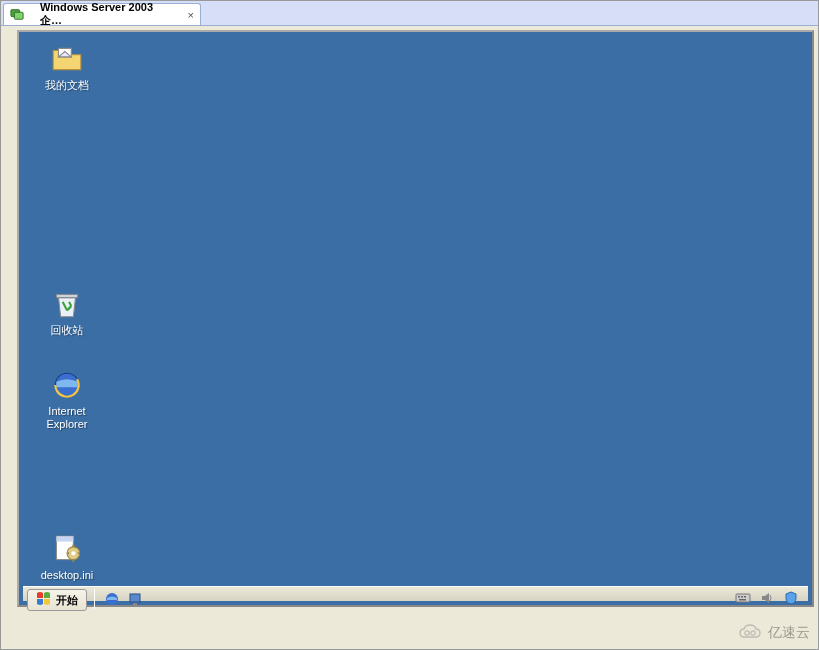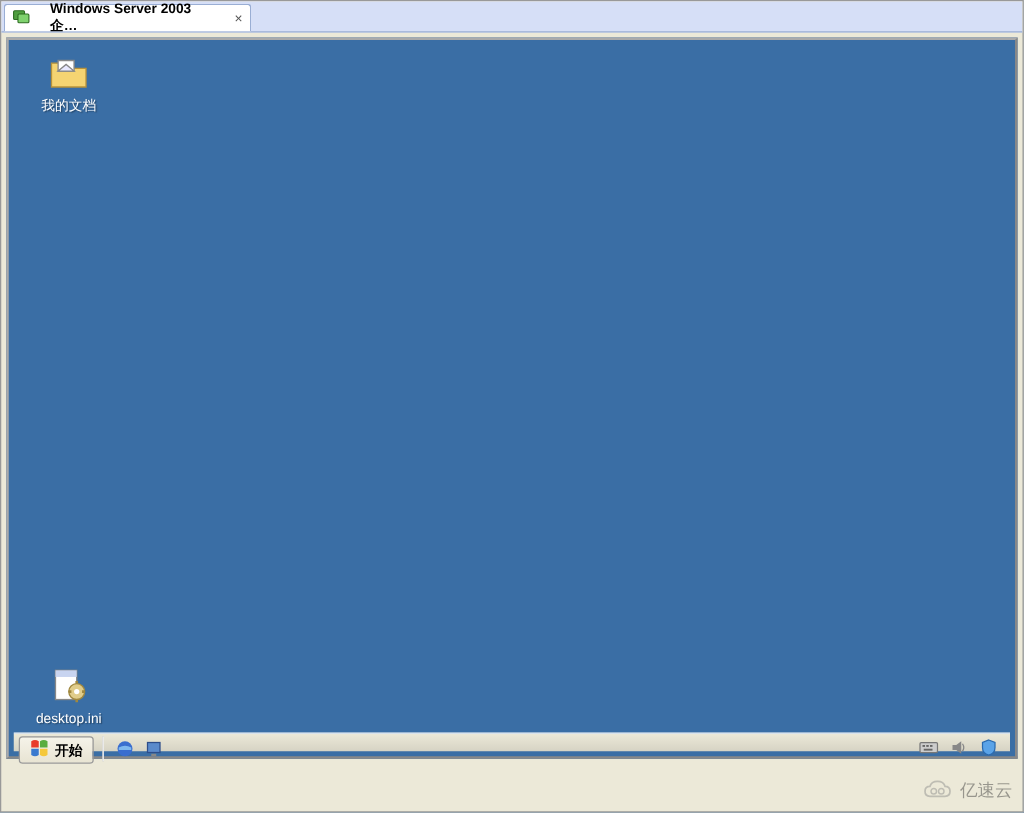--- a/index.html
+++ b/index.html
@@ -28,20 +28,21 @@
   margin-top: 2px;
   font-size: 11px; font-weight: bold;
   color: #000;
   width: 198px;
 }
 .tab .closex { margin-left: auto; color: #555; font-weight: normal; cursor: pointer; }
 .desktop-area {
   position: relative;
   height: 585px;
   padding: 4px;
+  margin-left: 12px;
 }
 .desktop {
   width: 100%; height: 100%;
   background: #3a6ea5;
   position: relative;
   border: 2px solid #888;
   border-top-color: #aaa; border-left-color: #aaa;
 }
 .icon {
   position: absolute;
@@ -105,21 +106,42 @@
             <path d="M3 10 L3 26 L29 26 L29 12 L15 12 L12 8 L3 8 Z" fill="#f5d472" stroke="#b8923a"></path>
             <path d="M8 6 L20 6 L20 14 L8 14 Z" fill="#fff" stroke="#888"></path>
             <path d="M8 14 L14 9 L20 14 Z" fill="#e8e8ff" stroke="#888"></path>
           </svg>
       </span>
       <span class="label">我的文档</span>
     </div>
 
 
 
-
+    <div class="icon" style="left:8px; top:255px">
+      <span class="glyph">
+        <svg width="34" height="34" viewBox="0 0 32 32">
+            <path d="M8 10 L24 10 L22 28 L10 28 Z" fill="#e8f0f8" stroke="#888"></path>
+            <rect x="6" y="7" width="20" height="3" fill="#c8d4e0" stroke="#888"></rect>
+            <path d="M12 14 L14 18 M18 14 L20 18 M16 22 L14 18 M16 22 L20 18" stroke="#3a9e3a" stroke-width="2" fill="none"></path>
+          </svg>
+      </span>
+      <span class="label">回收站</span>
+    </div>
+
+    <div class="icon" style="left:8px; top:336px">
+      <span class="glyph">
+        <svg width="34" height="34" viewBox="0 0 32 32">
+            <circle cx="16" cy="16" r="11" fill="#3a6ecf" stroke="#1a3d8a"></circle>
+            <path d="M6 13 Q16 8 26 13 L26 18 L6 18 Z" fill="#7fb8ee"></path>
+            <circle cx="16" cy="16" r="11" fill="none" stroke="#f5c542" stroke-width="2" stroke-dasharray="40 30" transform="rotate(-30 16 16)"></circle>
+          </svg>
+      </span>
+      <span class="label" style="white-space:pre">Internet
+Explorer</span>
+    </div>
 
 
     <div class="icon" style="left:8px; top:500px">
       <span class="glyph">
         <svg width="34" height="34" viewBox="0 0 32 32">
             <rect x="6" y="4" width="16" height="22" fill="#fff" stroke="#888"></rect>
             <rect x="6" y="4" width="16" height="5" fill="#c8d4f0"></rect>
             <circle cx="22" cy="20" r="6" fill="#e0cc8a" stroke="#a08840"></circle>
             <circle cx="22" cy="20" r="2" fill="#fff"></circle>
             <path d="M22 14 L22 12 M22 28 L22 26 M28 20 L26 20 M18 20 L16 20" stroke="#a08840" stroke-width="2"></path>

